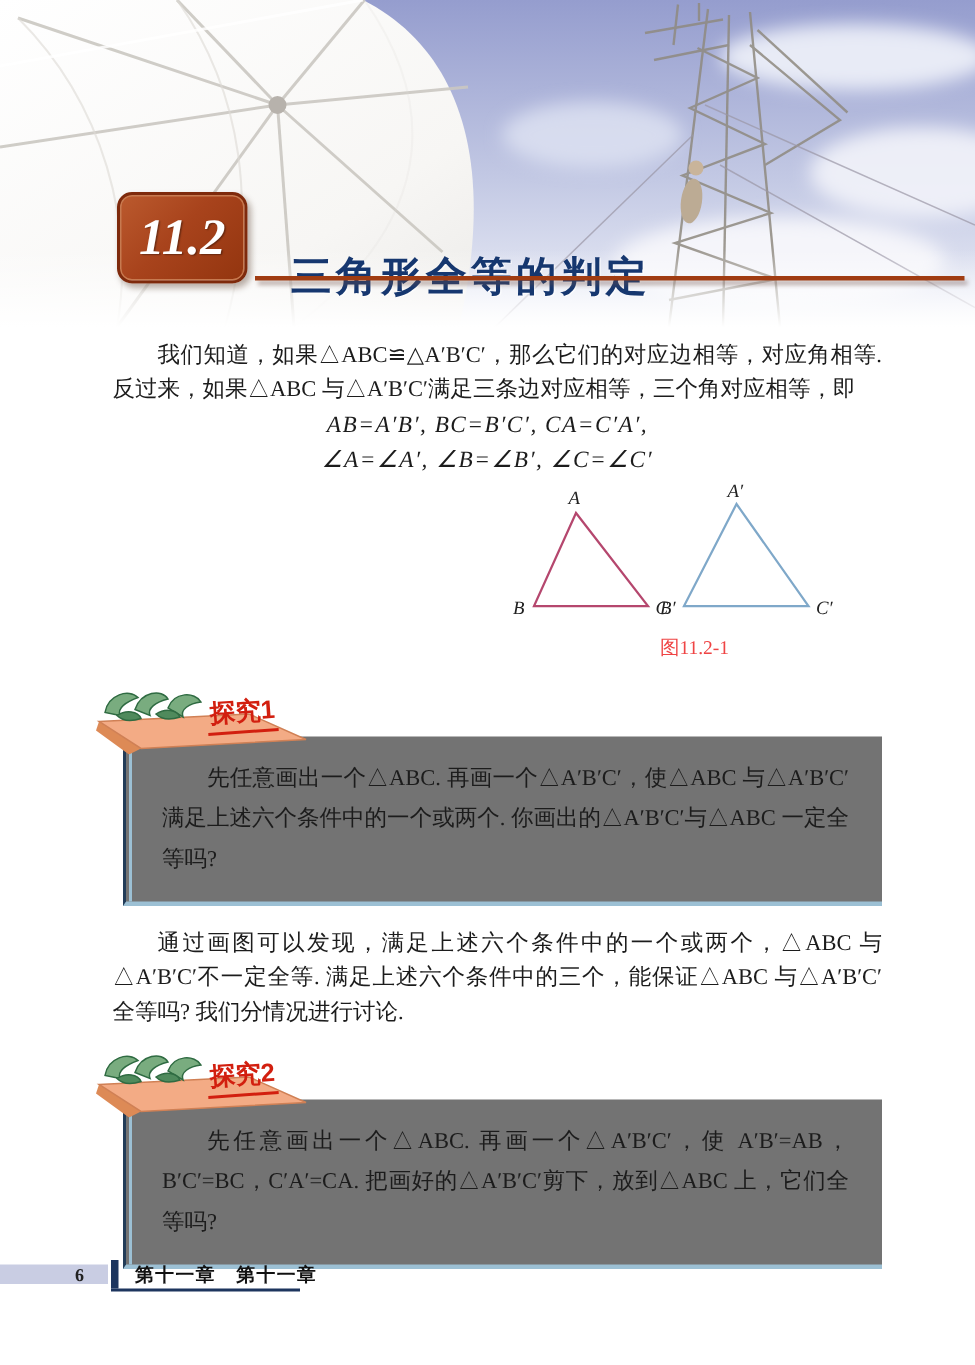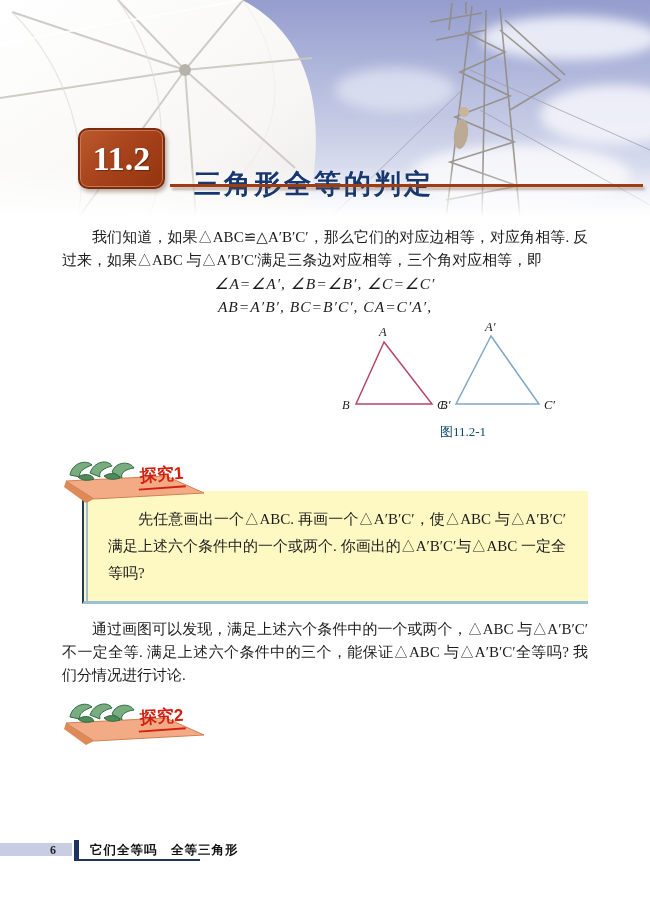--- a/index.html
+++ b/index.html
@@ -12,54 +12,54 @@
   
   .hero { position:absolute; left:0; top:0; width:650px; height:218px; }
   .hero svg { display:block; }
   .section-badge {
     position:absolute; left:78px; top:128px; width:87px; height:61px;
     background:linear-gradient(135deg,#bb5a2e 0%,#a8431c 45%,#93350f 100%);
     border:2px solid #7e2a0c; border-radius:10px;
     box-shadow:inset 0 0 0 1px #c77a50, 2px 3px 4px rgba(60,30,10,.35);
     display:flex; align-items:center; justify-content:center;
     color:#fff; font-family:"Liberation Serif", serif; font-weight:bold;
-    font-size:34px; text-shadow:1px 1px 1px rgba(0,0,0,.35);
+    font-size:34px; text-shadow:1px 1px 1px rgba(0,0,0,.35);font-style:italic;
   }
   .section-title {
     position:absolute; left:194px; top:138px;
     font-family:"Liberation Sans", sans-serif; font-weight:bold;
     font-size:27px; letter-spacing:3px; color:#16376f;
     text-shadow:1px 1px 0 rgba(255,255,255,.6);
     margin-top:28px;
   }
   .title-rule {
     position:absolute; left:170px; right:7px; top:184px; height:3px;
     background:#a03c12; box-shadow:2px 3px 3px rgba(110,80,70,.45);
   }
   
   .content { position:absolute; left:62px; right:62px; top:226px; font-size:15px; line-height:23px; }
-  .para { text-indent:2em; text-align:justify; }
+  .para { text-indent:2em; text-align:justify;margin-left:13px; }
   .eq { text-align:center; font-style:italic; font-size:15.5px; letter-spacing:1px; line-height:23px; }
   .figure { float:right; width:250px; margin:2px 0 2px 12px; }
   .figure svg { display:block; }
-  .fig-caption { text-align:center; font-size:13px; margin-top:4px; color:#0c4a6e; }
+  .fig-caption { text-align:center; font-size:13px; margin-top:4px; color:#ef4444; }
   .tri-label { font-style:italic; font-size:12.5px; fill:#222; font-family:"Liberation Serif", serif; }
   
   .explore { margin-left:20px; margin-top:10px; }
   .explore-label { position:relative; height:42px; width:220px; margin-left:-18px; z-index:2; }
   .explore-label svg { position:absolute; left:0; top:0; }
   .explore-name {
     position:absolute; left:74px; top:8px;
     font-family:"Liberation Sans", sans-serif; font-weight:bold;
     font-size:17px; color:#d21f0f; transform:rotate(-4deg);
     border-bottom:2px solid #d21f0f; padding:0 2px 1px 2px;
   }
   .explore-box {
     position:relative; margin-top:-6px;
-    background:#fef9c3;
+    background:#737373;
     border-left:2px solid #223c58; border-bottom:3px solid #9cc0d4;
   }
   .explore-box-inner {
     border-left:2px solid #9cc0d4; margin-left:2px;
     padding:15px 22px 14px 20px;
   }
   .explore-text { text-indent:2em; text-align:justify; font-size:15px; line-height:27px; }
   
   .footer { position:absolute; left:0; top:840px; width:650px; height:30px; }
   .page-num-bar {
@@ -163,22 +163,22 @@
     <div class="section-badge">
       <span>11.2</span>
     </div>
     <div class="section-title">三角形全等的判定</div>
     <div class="title-rule"></div>
   </div>
 
   <div class="content">
 
     <p class="para">我们知道，如果△ABC≌△A′B′C′，那么它们的对应边相等，对应角相等. 反过来，如果△ABC 与△A′B′C′满足三条边对应相等，三个角对应相等，即</p>
+    <div class="eq">AB=A′B′, BC=B′C′, CA=C′A′,</div>
     <div class="eq">∠A=∠A′, ∠B=∠B′, ∠C=∠C′</div>
-    <div class="eq">AB=A′B′, BC=B′C′, CA=C′A′,</div>
 
     <div class="clearfix">
       <div class="figure">
         <svg width="250" height="96" viewBox="0 0 250 96">
           <polygon points="46,22 18,84 94,84" fill="none" stroke="#b5476e" stroke-width="1.5"></polygon>
           <polygon points="153,16 118,84 201,84" fill="none" stroke="#7fa8c9" stroke-width="1.5"></polygon>
           <text class="tri-label" x="41" y="16">A</text>
           <text class="tri-label" x="4" y="89">B</text>
           <text class="tri-label" x="99" y="89">C</text>
           <text class="tri-label" x="147" y="11">A′</text>
@@ -221,26 +221,31 @@
           <g fill="#79ac7f" stroke="#2f6b42" stroke-width="1">
             <path d="M6,20 C8,8 22,4 28,10 C20,13 14,17 16,22 Z"></path>
             <path d="M26,18 C30,6 44,4 48,11 C40,13 34,17 36,22 Z"></path>
             <path d="M48,17 C52,6 66,6 70,13 C62,14 56,18 58,23 Z"></path>
             <path d="M14,22 C20,18 28,19 30,24 C24,26 18,26 14,22 Z" fill="#4f8a5c"></path>
             <path d="M40,21 C46,17 54,18 56,23 C50,25 44,25 40,21 Z" fill="#4f8a5c"></path>
           </g>
         </svg>
         <span class="explore-name">探究2</span>
       </div>
+      <div class="explore-box">
+        <div class="explore-box-inner">
+          <p class="explore-text">先任意画出一个△ABC. 再画一个△A′B′C′，使 A′B′=AB，B′C′=BC，C′A′=CA. 把画好的△A′B′C′剪下，放到△ABC 上，它们全等吗?</p>
+        </div>
+      </div>
     </div>
 
   </div>
 
   <div class="footer">
     <div class="page-num-bar">
       <span class="page-num">6</span>
     </div>
     <div class="footer-vbar"></div>
-    <div class="chapter-title">它们全等吗　全等三角形</div>
+    <div class="chapter-title">第十一章　第十一章</div>
     <div class="footer-underline"></div>
   </div>
 
 </div>
 
 </body></html>

